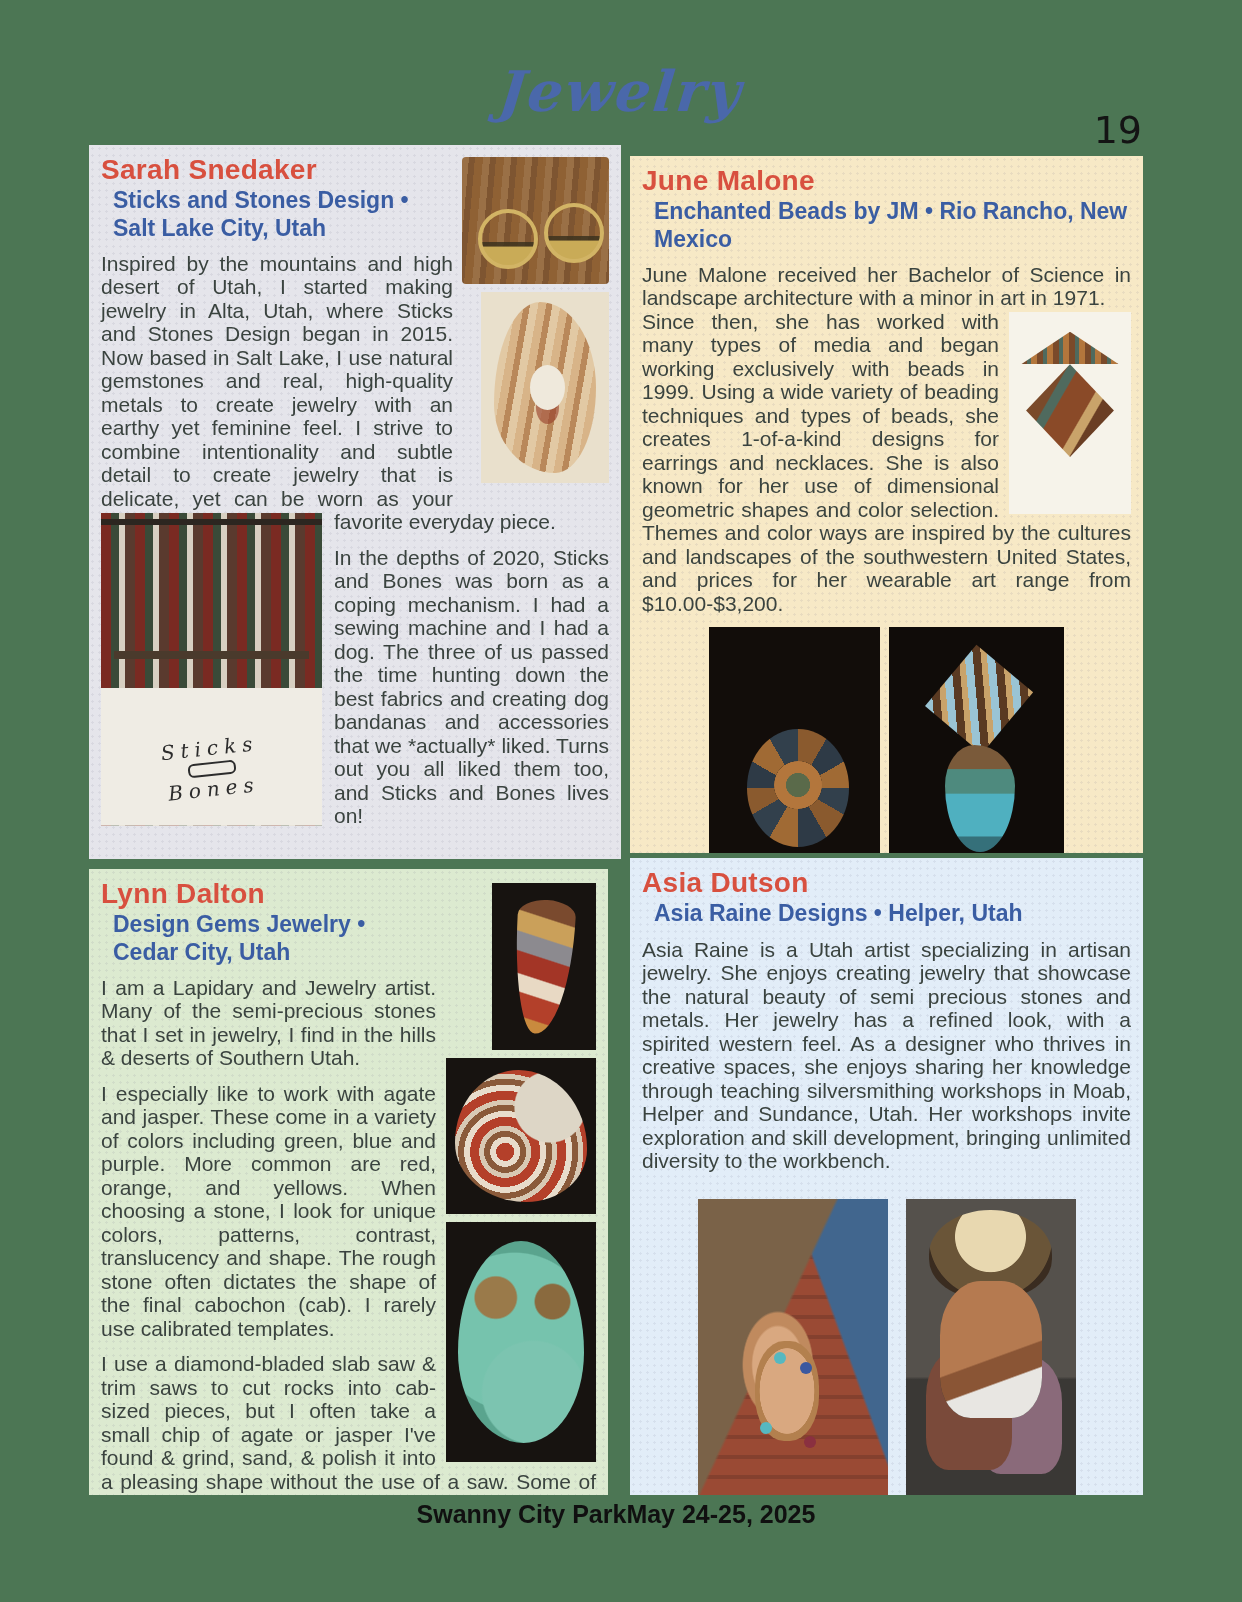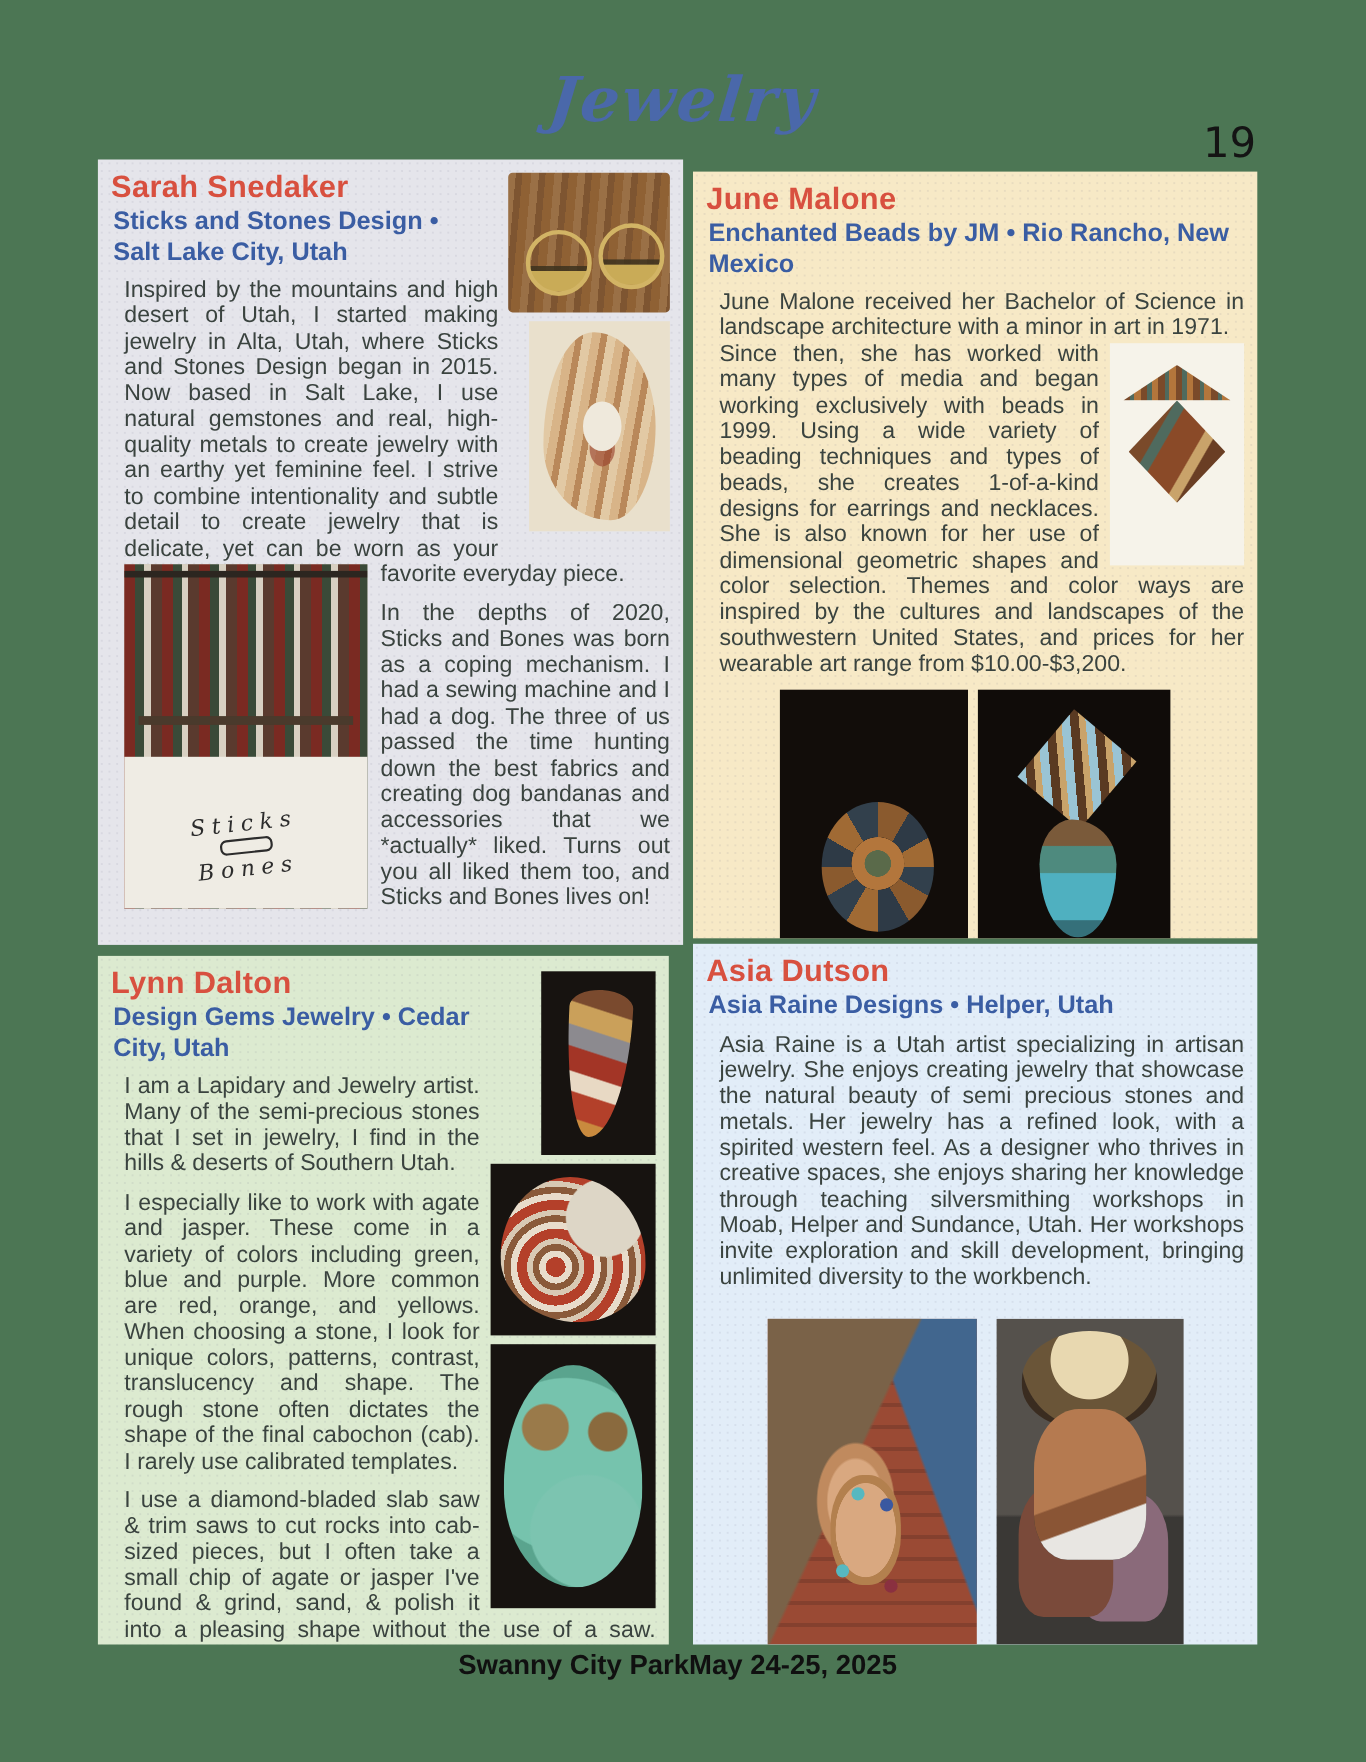--- a/index.html
+++ b/index.html
@@ -15,22 +15,22 @@
     justify-content:center;font-weight:bold;font-size:25px;color:#101010;}
   
   .box{position:absolute;overflow:hidden;padding:10px 12px;box-sizing:border-box;
     background-image:radial-gradient(rgba(100,100,130,0.10) 1px,transparent 1.3px);
     background-size:7px 7px;}
   .box-sarah{left:89px;top:145px;width:532px;height:714px;background-color:#e5e5eb;}
   .box-june {left:630px;top:156px;width:513px;height:697px;background-color:#f7e9c6;}
   .box-lynn {left:89px;top:869px;width:519px;height:626px;background-color:#dcead0;}
   .box-asia {left:630px;top:858px;width:513px;height:637px;background-color:#e2edf8;}
   h2{margin:0 0 3px 0;font-size:28px;line-height:1.05;color:#d8503f;letter-spacing:.3px;}
-  .sub{margin:0 0 10px 2px;font-size:23px;line-height:1.18;color:#3a5da3;font-weight:bold;}
-  .body{margin:0 0 12px 12px;font-size:21px;line-height:23.5px;color:#3a433f;
+  .sub{margin:0 0 10px 12px;font-size:23px;line-height:1.18;color:#3a5da3;font-weight:bold;}
+  .body{margin:0 0 12px 0;font-size:21px;line-height:23.5px;color:#3a433f;
         text-align:justify;}
   
   .ph{position:relative;display:block;overflow:hidden;}
   
   .sarah-right{float:right;width:147px;margin:2px 0 6px 9px;}
   .ph-earrings{width:147px;height:127px;border-radius:4px;
     background:repeating-linear-gradient(95deg,#9a7046 0 7px,#7e5531 7px 13px,#8f6134 13px 21px);}
   .ph-earrings::before,.ph-earrings::after{content:"";position:absolute;width:52px;height:52px;
     border:4px solid #d2b465;border-radius:50%;top:52px;
     background:linear-gradient(180deg,transparent 55%,rgba(60,50,30,.85) 56% 64%,#c9ab57 65%);}

